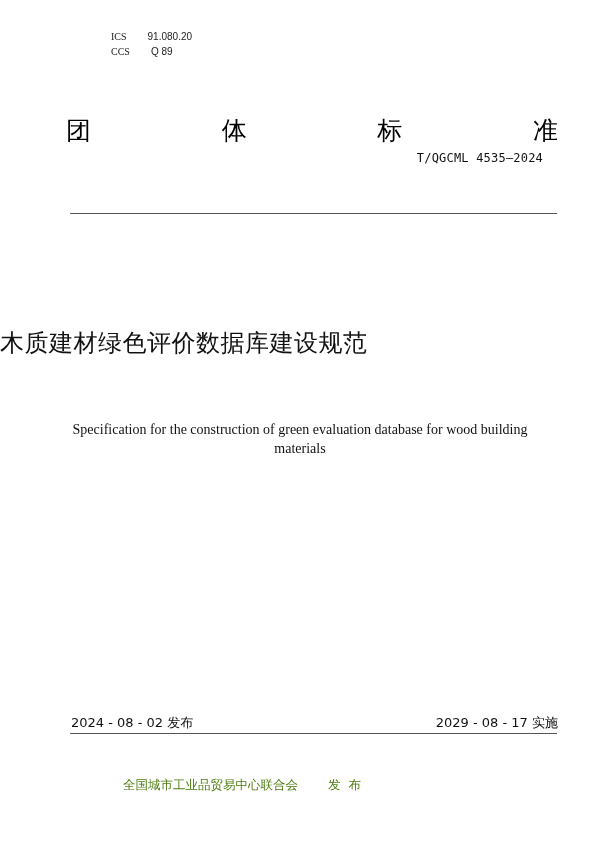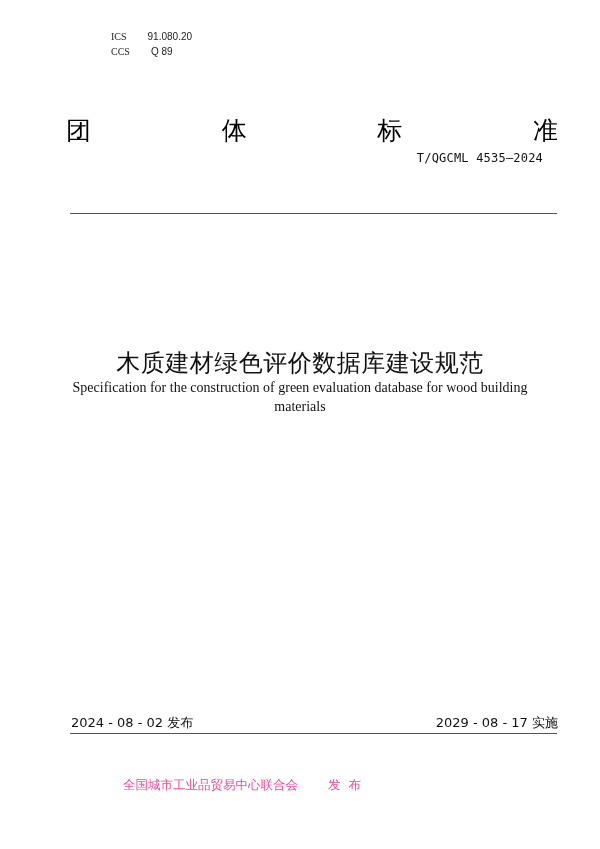--- a/index.html
+++ b/index.html
@@ -1,44 +1,44 @@
 <!DOCTYPE html>
 <html><head>
 <meta charset="utf-8">
 <style>
   html, body { margin: 0; padding: 0; background: #ffffff; }
   body { width: 600px; height: 849px; position: relative; overflow: hidden; color: #111; }
   .abs { position: absolute; }
   .mono { font-family: "DejaVu Sans Mono", "Liberation Mono", monospace; }
   .sans { font-family: "DejaVu Sans", "Liberation Sans", sans-serif; }
-  .serif { font-family: "Liberation Serif", "DejaVu Serif", serif; }
+  .serif { font-family: "Liberation Serif", "DejaVu Serif", serif; margin-top: 42px; }
 
   .classification { left: 71px; font-size: 10px; line-height: 12px; color: #222; }
   .ics { top: 31px; }
   .ccs { top: 46px; }
   .classification .label { font-family: "Liberation Serif", serif; margin-right: 6px; margin-left: 40px; }
   .classification .val { font-family: "Liberation Sans", sans-serif; padding-left: 15px; }
 
   .type-row { top: 114px; left: 66px; width: 492px; height: 34px; display: flex; justify-content: space-between; }
   .type-row span { font-family: "DejaVu Sans", sans-serif; font-size: 25px; line-height: 34px; color: #000; }
 
   .std-no { top: 150px; right: 57px; font-size: 12px; line-height: 16px; color: #111; letter-spacing: 0.2px; }
 
   .rule { height: 1.3px; background: #555; left: 70px; width: 487px; }
   .rule-top { top: 213px; }
   .rule-bottom { top: 733px; }
 
-  .title-zh { top: 326px; left: 0; width: 600px; text-align: center; font-size: 24px; line-height: 34px; color: #111; letter-spacing: 0.5px; margin-top: 20px; }
+  .title-zh { top: 326px; left: 0; width: 600px; text-align: left; font-size: 24px; line-height: 34px; color: #111; letter-spacing: 0.5px; }
   .title-en { top: 378px; left: 60px; width: 480px; text-align: center; font-size: 14px; line-height: 19px; color: #111; }
 
   .date-row { top: 714px; font-size: 13px; line-height: 18px; color: #111; text-align: center; }
   .date-left { left: 71px; }
   .date-right { right: 42px; }
 
-  .publisher { top: 776px; left: 0; width: 492px; text-align: center; font-size: 12.5px; line-height: 18px; color: #ec4899; }
+  .publisher { top: 776px; left: 0; width: 492px; text-align: center; font-size: 12.5px; line-height: 18px; color: #4d7c0f; }
   .publisher .gap { display: inline-block; width: 30px; }
   .publisher .pub-verb { letter-spacing: 8px; }
 </style>
 </head>
 <body>
 
 <div class="abs classification ics">
   <span class="label">ICS</span><span class="val">91.080.20</span>
 </div>
 <div class="abs classification ccs">

